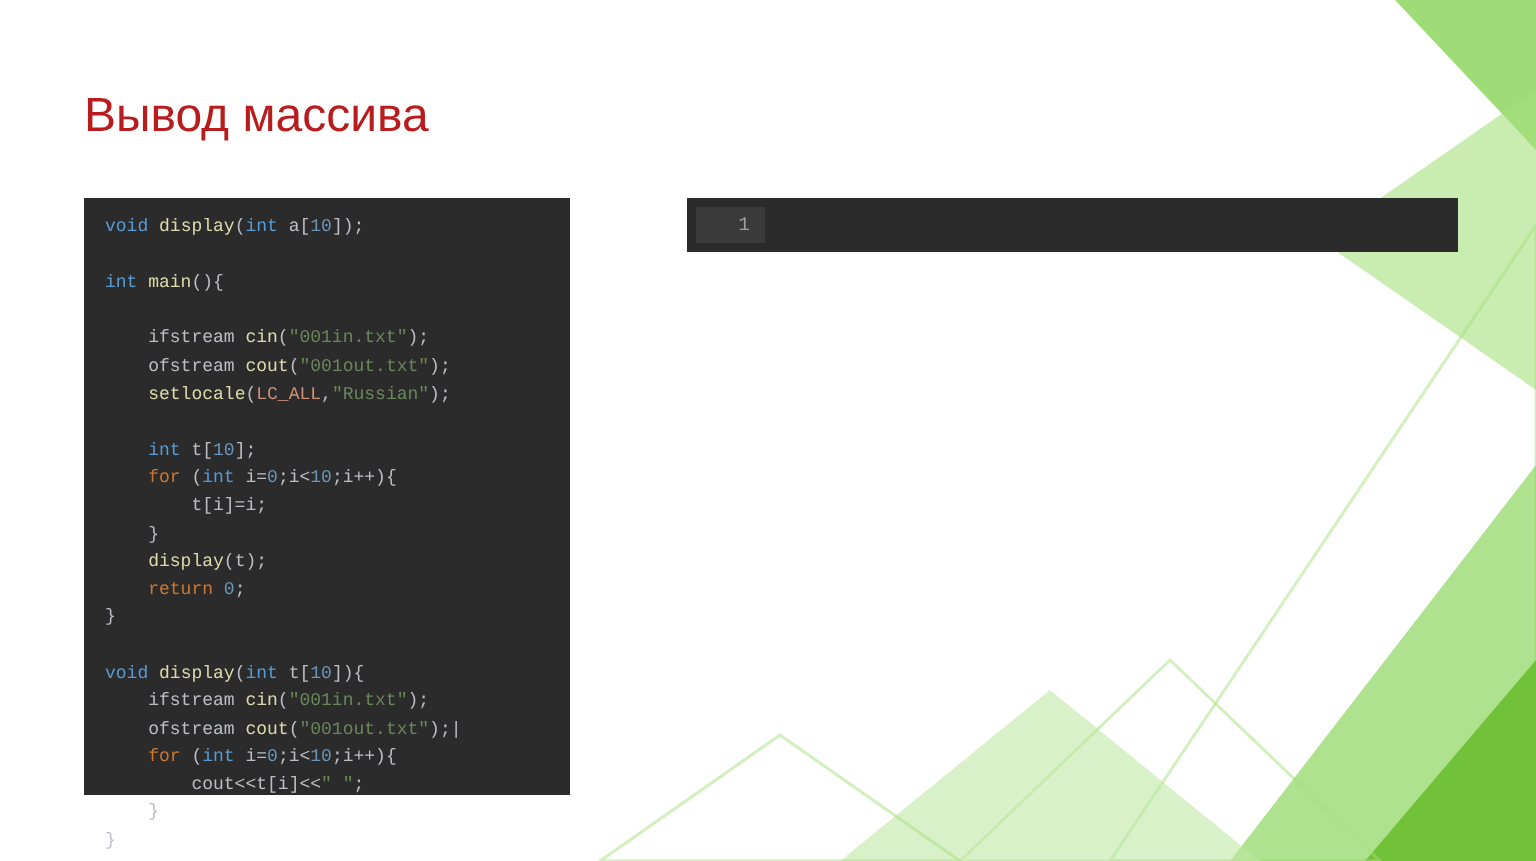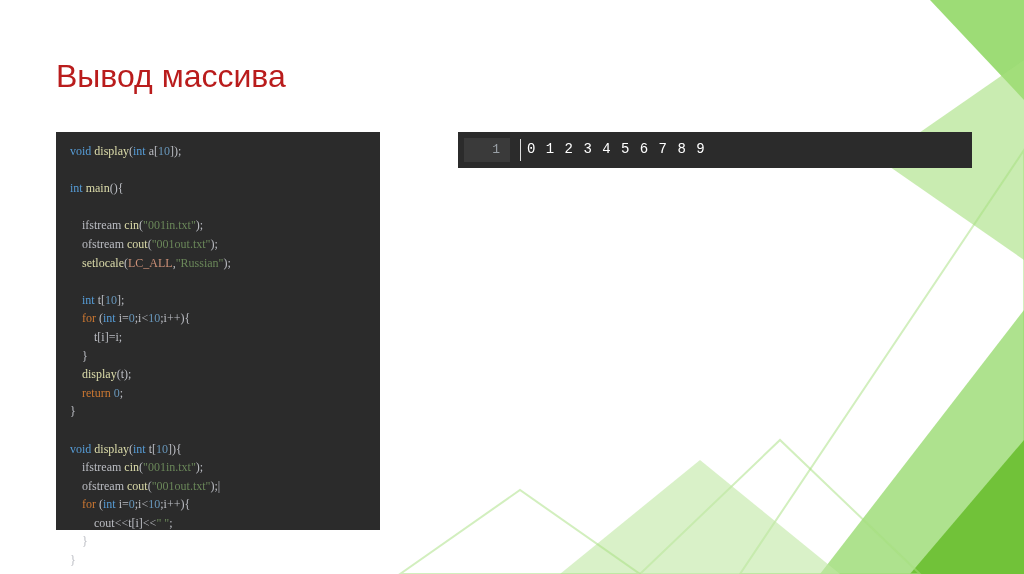--- a/index.html
+++ b/index.html
@@ -64,21 +64,21 @@
     font-size: 14px;
     letter-spacing: 1px;
   }
   .kw   { color: #cc7832; }
   .type { color: #569cd6; }
   .fn   { color: #dcdcaa; }
   .str  { color: #6a8759; }
   .num  { color: #6897bb; }
   .const{ color: #ce9178; }
   .punct{ color: #bcbec4; }
-  pre   { white-space: pre; font-family: Liberation Serif, serif; }
+  pre   { white-space: pre; font-family: Liberation Mono, monospace; }
   .cursor-line {
     border-left: 1px solid #ddd;
     padding-left: 6px;
   }
 </style>
 </head>
 <body>
 
 <svg class="deco-svg" viewBox="0 0 1024 574">
   <polygon points="1024,0 1024,100 930,0" fill="#8cd65e" opacity="0.85"></polygon>
@@ -115,14 +115,13 @@
 <span><span class="punct">    ofstream </span><span class="fn">cout</span><span class="punct">(</span><span class="str">"001out.txt"</span><span class="punct">);|</span></span>
 <span><span class="punct">    </span><span class="kw">for </span><span class="punct">(</span><span class="type">int </span><span class="punct">i=</span><span class="num">0</span><span class="punct">;i&lt;</span><span class="num">10</span><span class="punct">;i++){</span></span>
 <span><span class="punct">        cout&lt;&lt;t[i]&lt;&lt;</span><span class="str">" "</span><span class="punct">;</span></span>
 <span><span class="punct">    }</span></span>
 <span><span class="punct">}</span></span>
 </pre>
 </div>
 
 <div class="code-block code-right">
   <span class="lineno">1</span>
-  <span class="outtext cursor-line">0 1 2 3 4 5 6 7 8 9</span>
 </div>
 
 </body></html>

